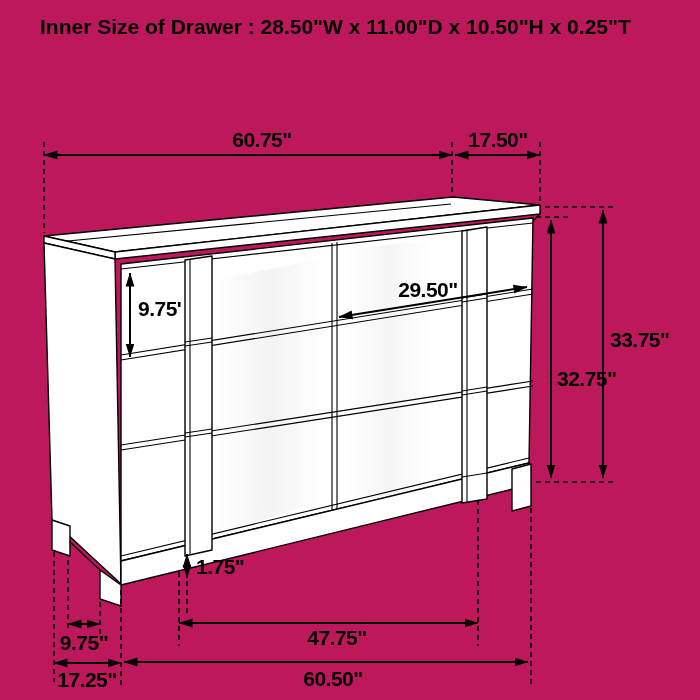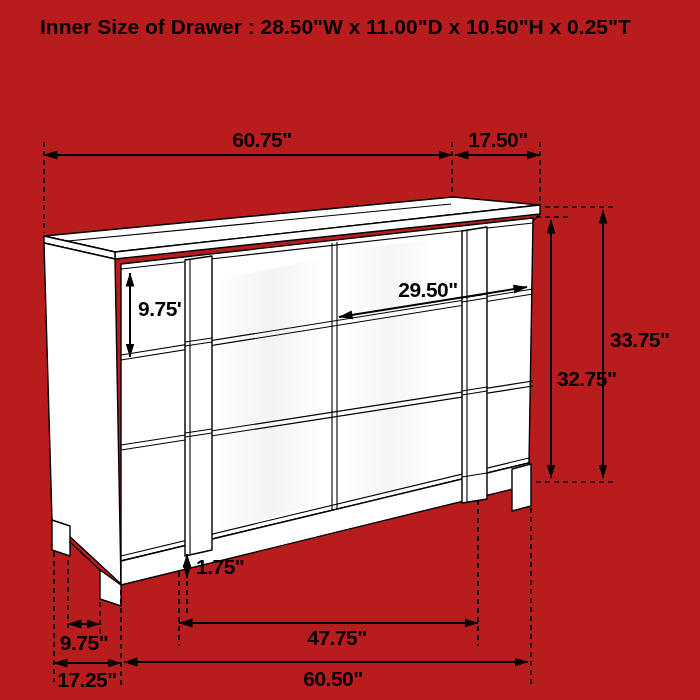--- a/index.html
+++ b/index.html
@@ -1,16 +1,16 @@
 <!DOCTYPE html>
 <html><head>
 <meta charset="utf-8">
 <style>
   html,body{margin:0;padding:0;background:#fff;}
-  .stage{position:relative;width:700px;height:700px;background:#b91c1c;overflow:hidden;
+  .stage{position:relative;width:700px;height:700px;background:#be185d;overflow:hidden;
          font-family:"Liberation Sans",sans-serif;text-align:right;}
   svg{position:absolute;left:0;top:0;}
   .ln  {stroke:#000;stroke-width:1.4;fill:none;stroke-linecap:round;stroke-linejoin:round;}
   .thin{stroke:#000;stroke-width:1.1;fill:none;}
   .face{stroke:#000;stroke-width:1.4;fill:#ffffff;stroke-linejoin:round;}
   .dim {stroke:#000;stroke-width:2;fill:none;}
   .ext {stroke:#000;stroke-width:1.7;fill:none;stroke-dasharray:5,4;}
   .lbl {font-family:"Liberation Sans",sans-serif;font-weight:bold;font-size:21px;
         letter-spacing:-0.5px;fill:#000;}
   .title{font-family:"Liberation Sans",sans-serif;font-weight:bold;font-size:21px;fill:#000;}

